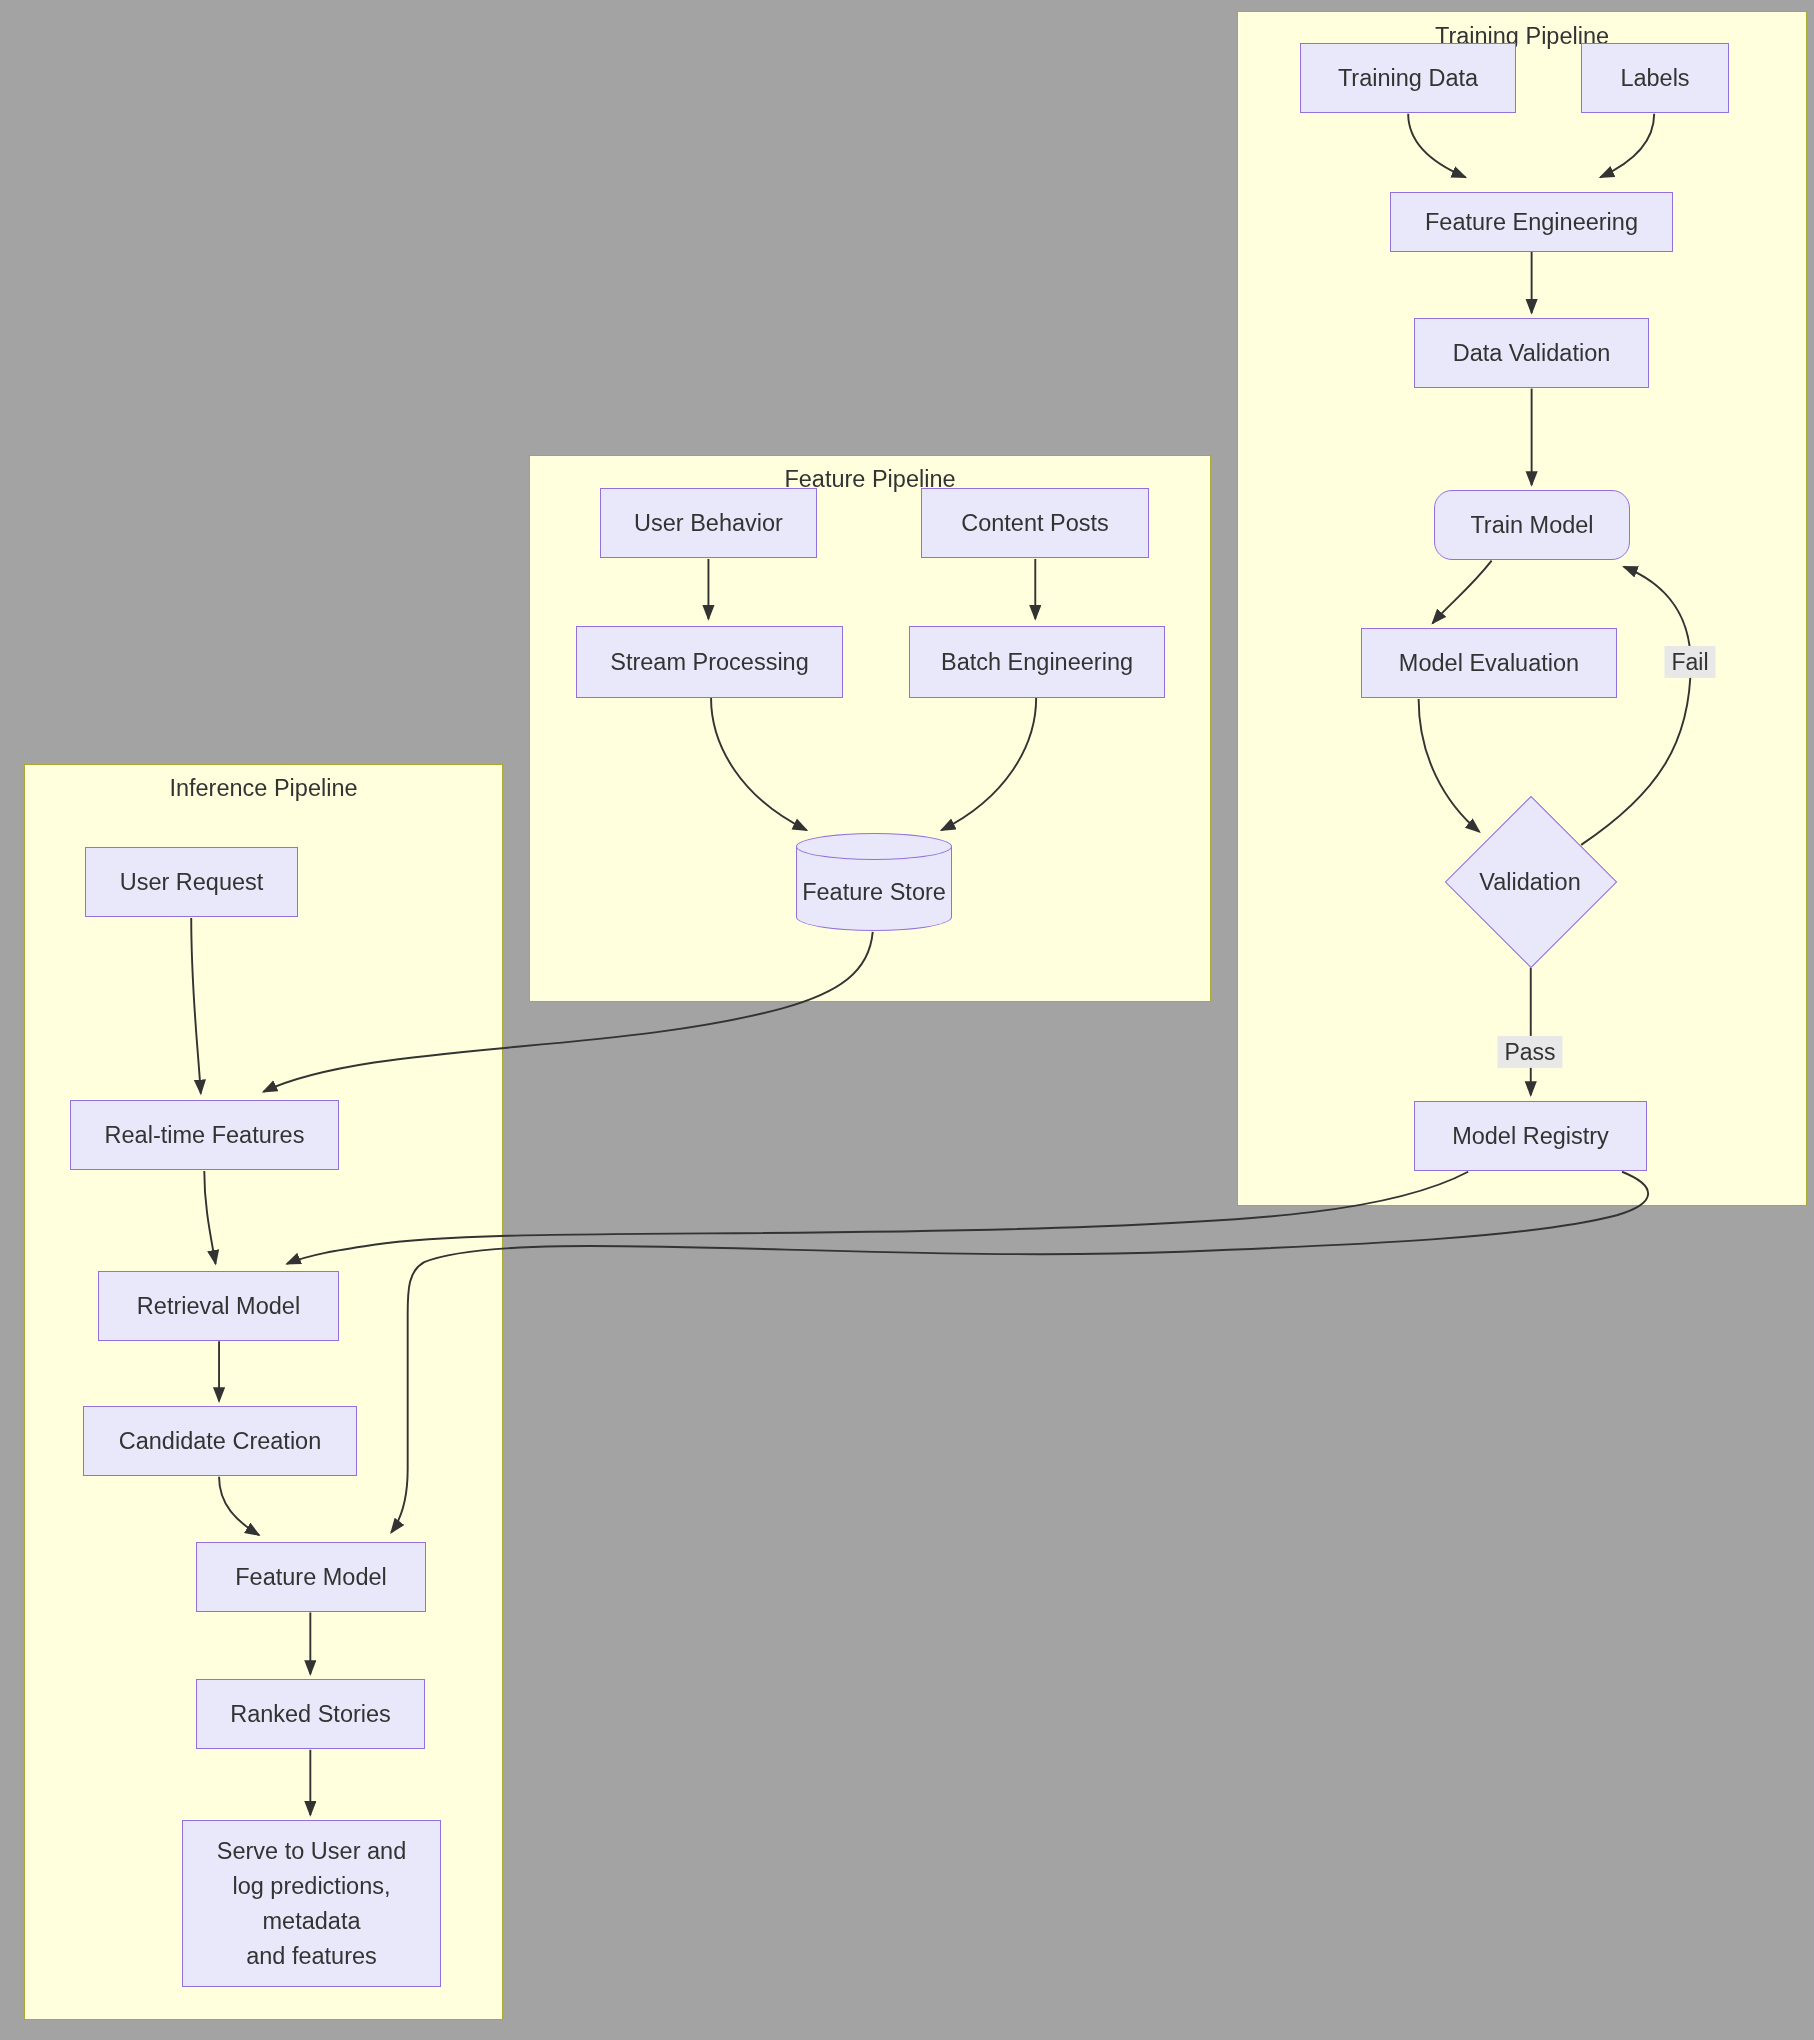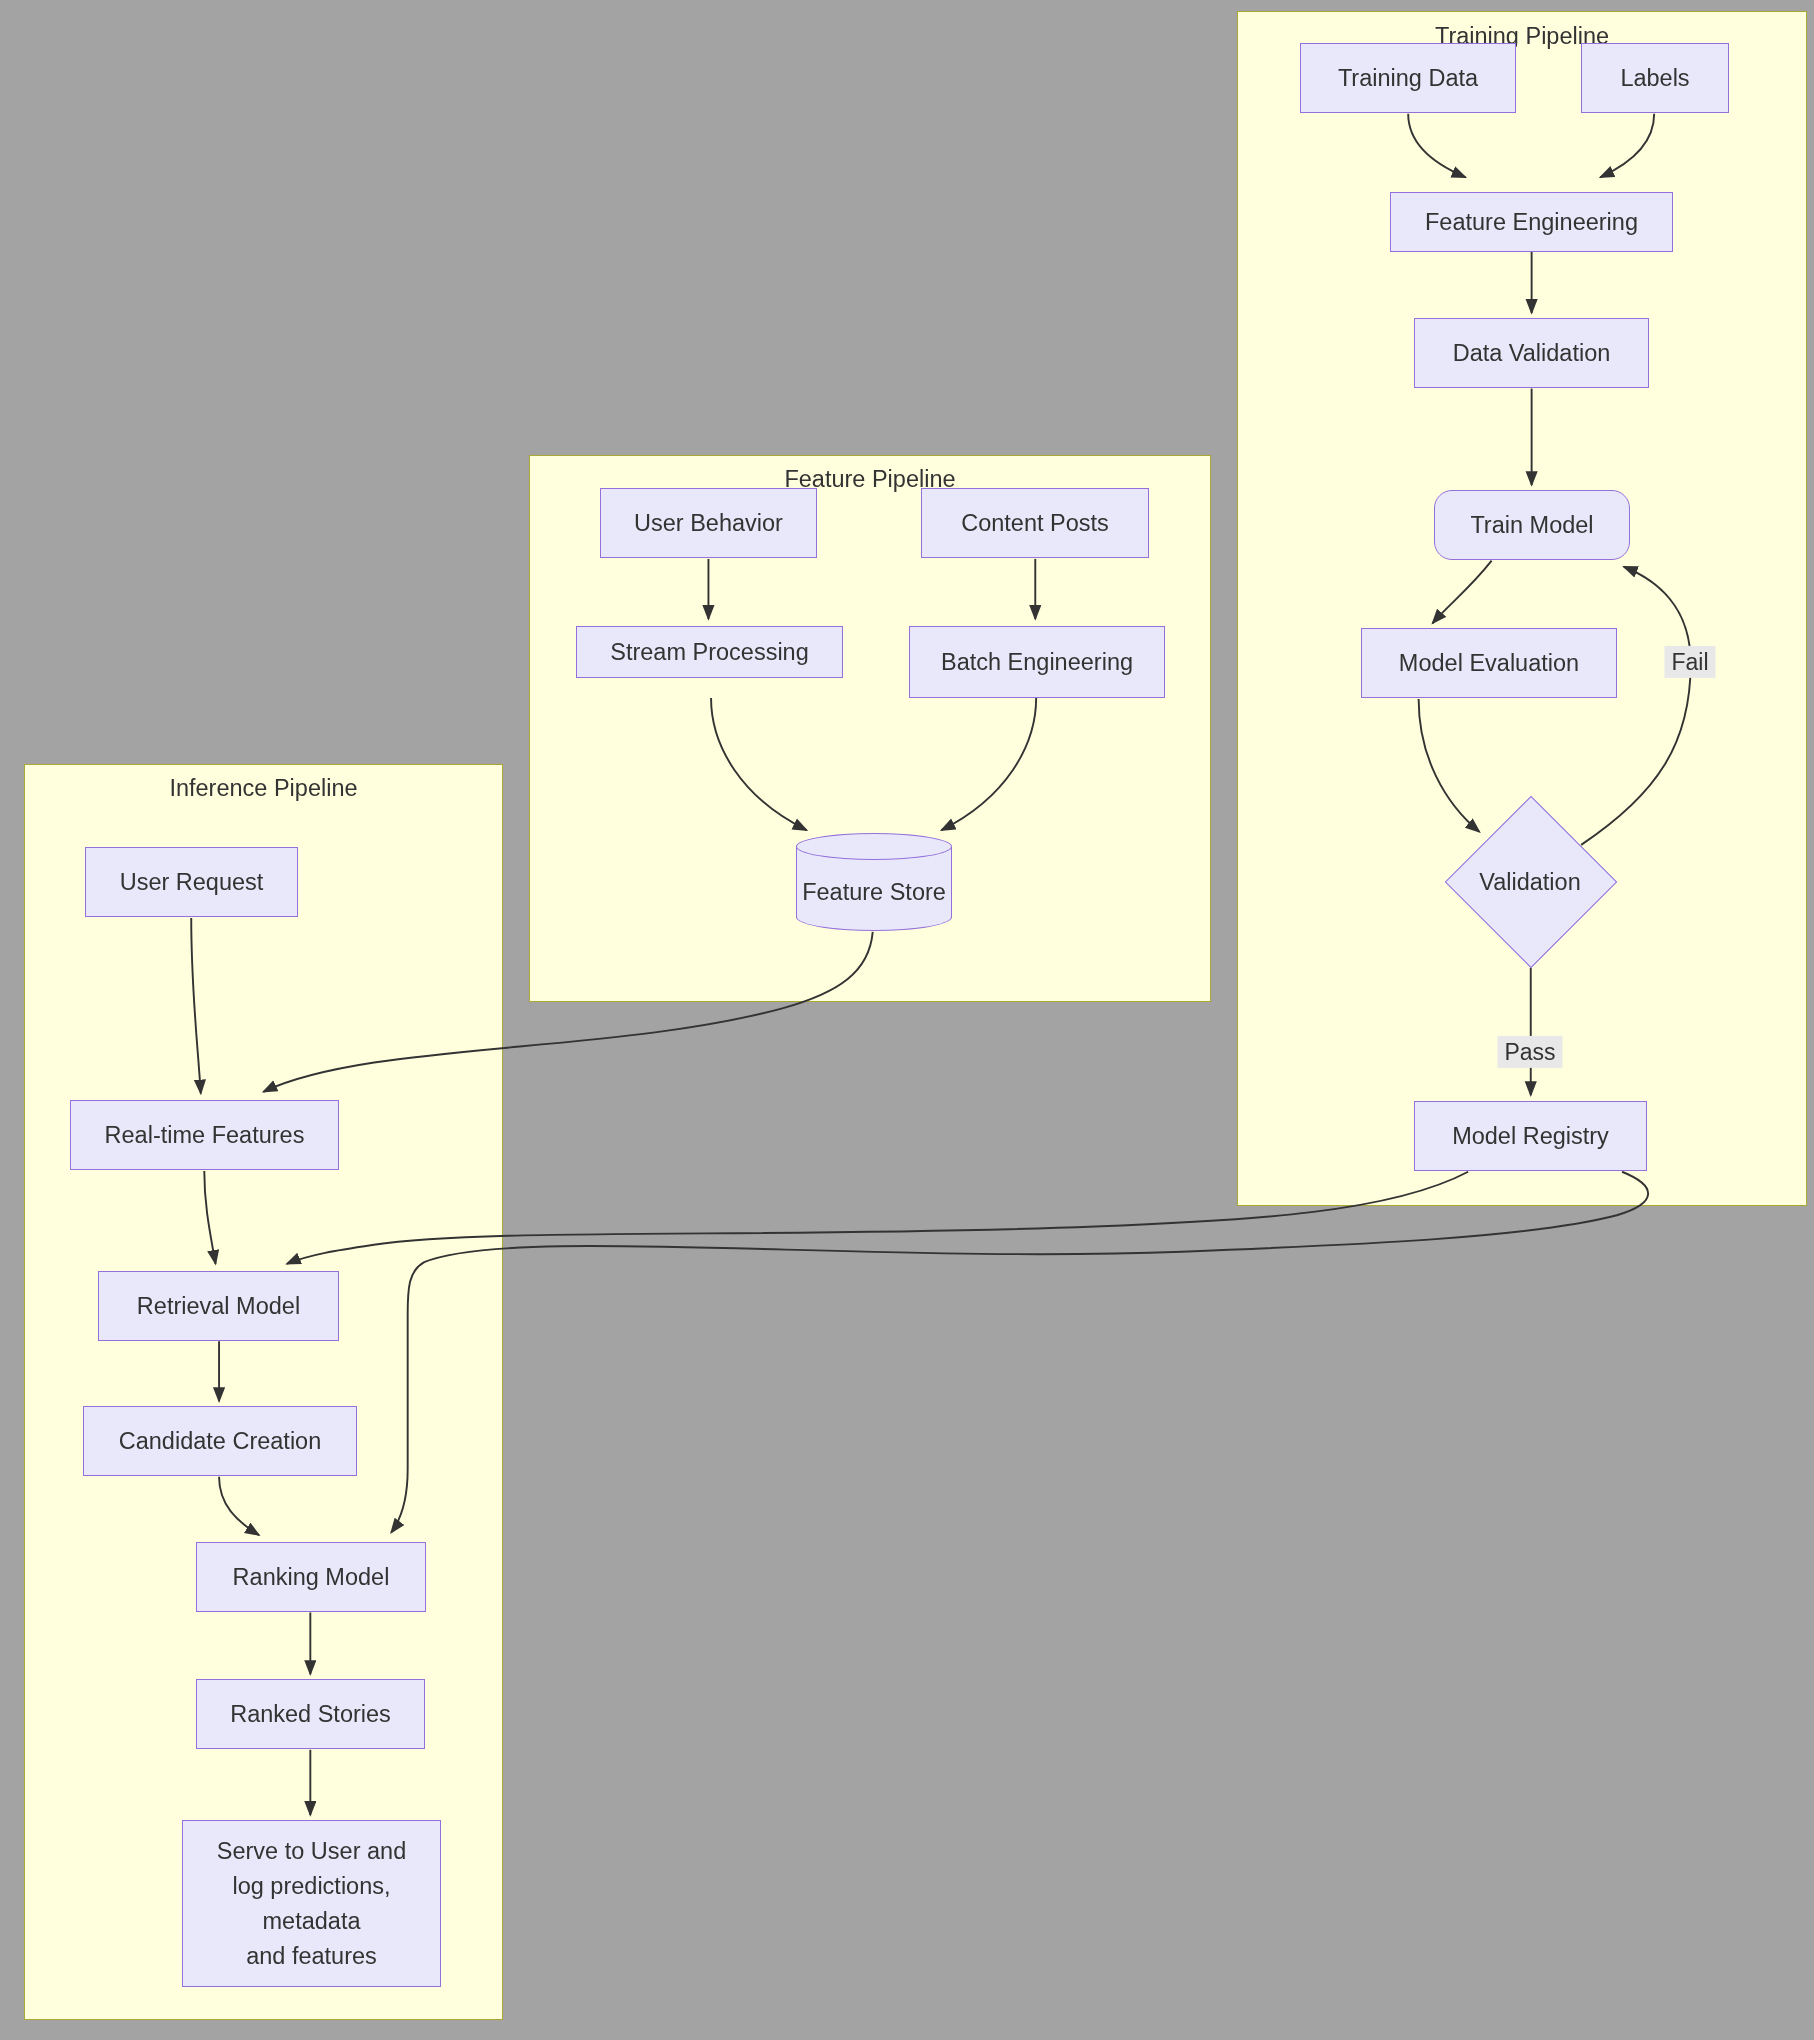--- a/index.html
+++ b/index.html
@@ -118,21 +118,21 @@
   <div class="node" style="left:1414px;top:1101px;width:233px;height:70px;">
     <span>Model Registry</span>
   </div>
 
   <div class="node" style="left:600px;top:488px;width:217px;height:70px;">
     <span>User Behavior</span>
   </div>
   <div class="node" style="left:921px;top:488px;width:228px;height:70px;">
     <span>Content Posts</span>
   </div>
-  <div class="node" style="left:576px;top:626px;width:267px;height:52px;">
+  <div class="node" style="left:576px;top:626px;width:267px;height:72px;">
     <span>Stream Processing</span>
   </div>
   <div class="node" style="left:909px;top:626px;width:256px;height:72px;">
     <span>Batch Engineering</span>
   </div>
   <div class="cyl-body" style="left:796px;top:846px;width:156px;height:85px;">
     <span style="margin-top:8.7px;">Feature Store</span>
   </div>
   <div class="cyl-top" style="left:796px;top:833px;width:156px;height:27px;"></div>
 
@@ -142,21 +142,21 @@
   <div class="node" style="left:70px;top:1100px;width:269px;height:70px;">
     <span>Real-time Features</span>
   </div>
   <div class="node" style="left:98px;top:1271px;width:241px;height:70px;">
     <span>Retrieval Model</span>
   </div>
   <div class="node" style="left:83px;top:1406px;width:274px;height:70px;">
     <span>Candidate Creation</span>
   </div>
   <div class="node" style="left:196px;top:1542px;width:230px;height:70px;">
-    <span>Ranking Model</span>
+    <span>Feature Model</span>
   </div>
   <div class="node" style="left:196px;top:1679px;width:229px;height:70px;">
     <span>Ranked Stories</span>
   </div>
   <div class="node multiline" style="left:182px;top:1820px;width:259px;height:167px;">
     <span>Serve to User and</span>
     <span>log predictions,</span>
     <span>metadata</span>
     <span>and features</span>
   </div>

